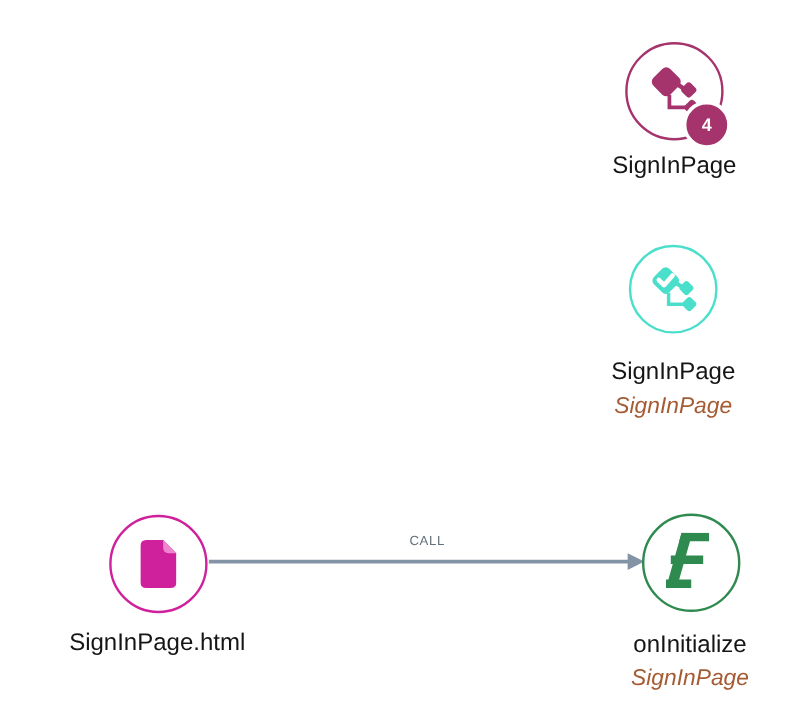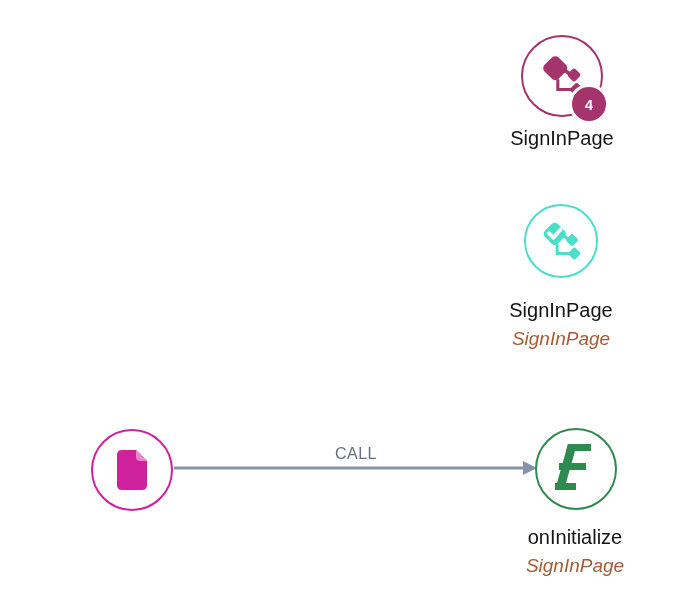--- a/index.html
+++ b/index.html
@@ -79,21 +79,21 @@
     top: 456px;
     width: 366px;
     height: 24px;
   }
   .edge-label {
     position: absolute;
     left: 314px;
     top: 445px;
     width: 84px;
     text-align: center;
-    font-size: 16px;
+    font-size: 11px;
     letter-spacing: 0.5px;
     color: #646F7D;
   }
 </style>
 </head>
 <body>
 
 <div class="canvas">
 
   <div class="circle circle-class">
@@ -124,20 +124,21 @@
   </div>
   <div class="node-label label-class2">SignInPage</div>
   <div class="node-sublabel sublabel-class2">SignInPage</div>
 
   <div class="circle circle-file">
     <svg viewBox="0 0 30 40" width="30" height="40">
       <path d="M5 0 H19 L30 11 V35 Q30 40 25 40 H5 Q0 40 0 35 V5 Q0 0 5 0 Z" fill="#D0219C"></path>
       <path d="M19 0 V6.5 Q19 11 23.5 11 H30 Z" fill="#EE86CF"></path>
     </svg>
   </div>
+  <div class="node-label label-file">SignInPage.html</div>
 
   <svg class="edge-svg">
     <line x1="1" y1="12" x2="351" y2="12" stroke="#8494A6" stroke-width="3"></line>
     <polygon points="364,12 350,5 350,19" fill="#8494A6"></polygon>
   </svg>
   <div class="edge-label">CALL</div>
 
   <div class="circle circle-function">
     <svg viewBox="0 0 36 46" width="36" height="46" style="margin-right:6px; margin-bottom:4px;">
       <g fill="#2F8A4F">

